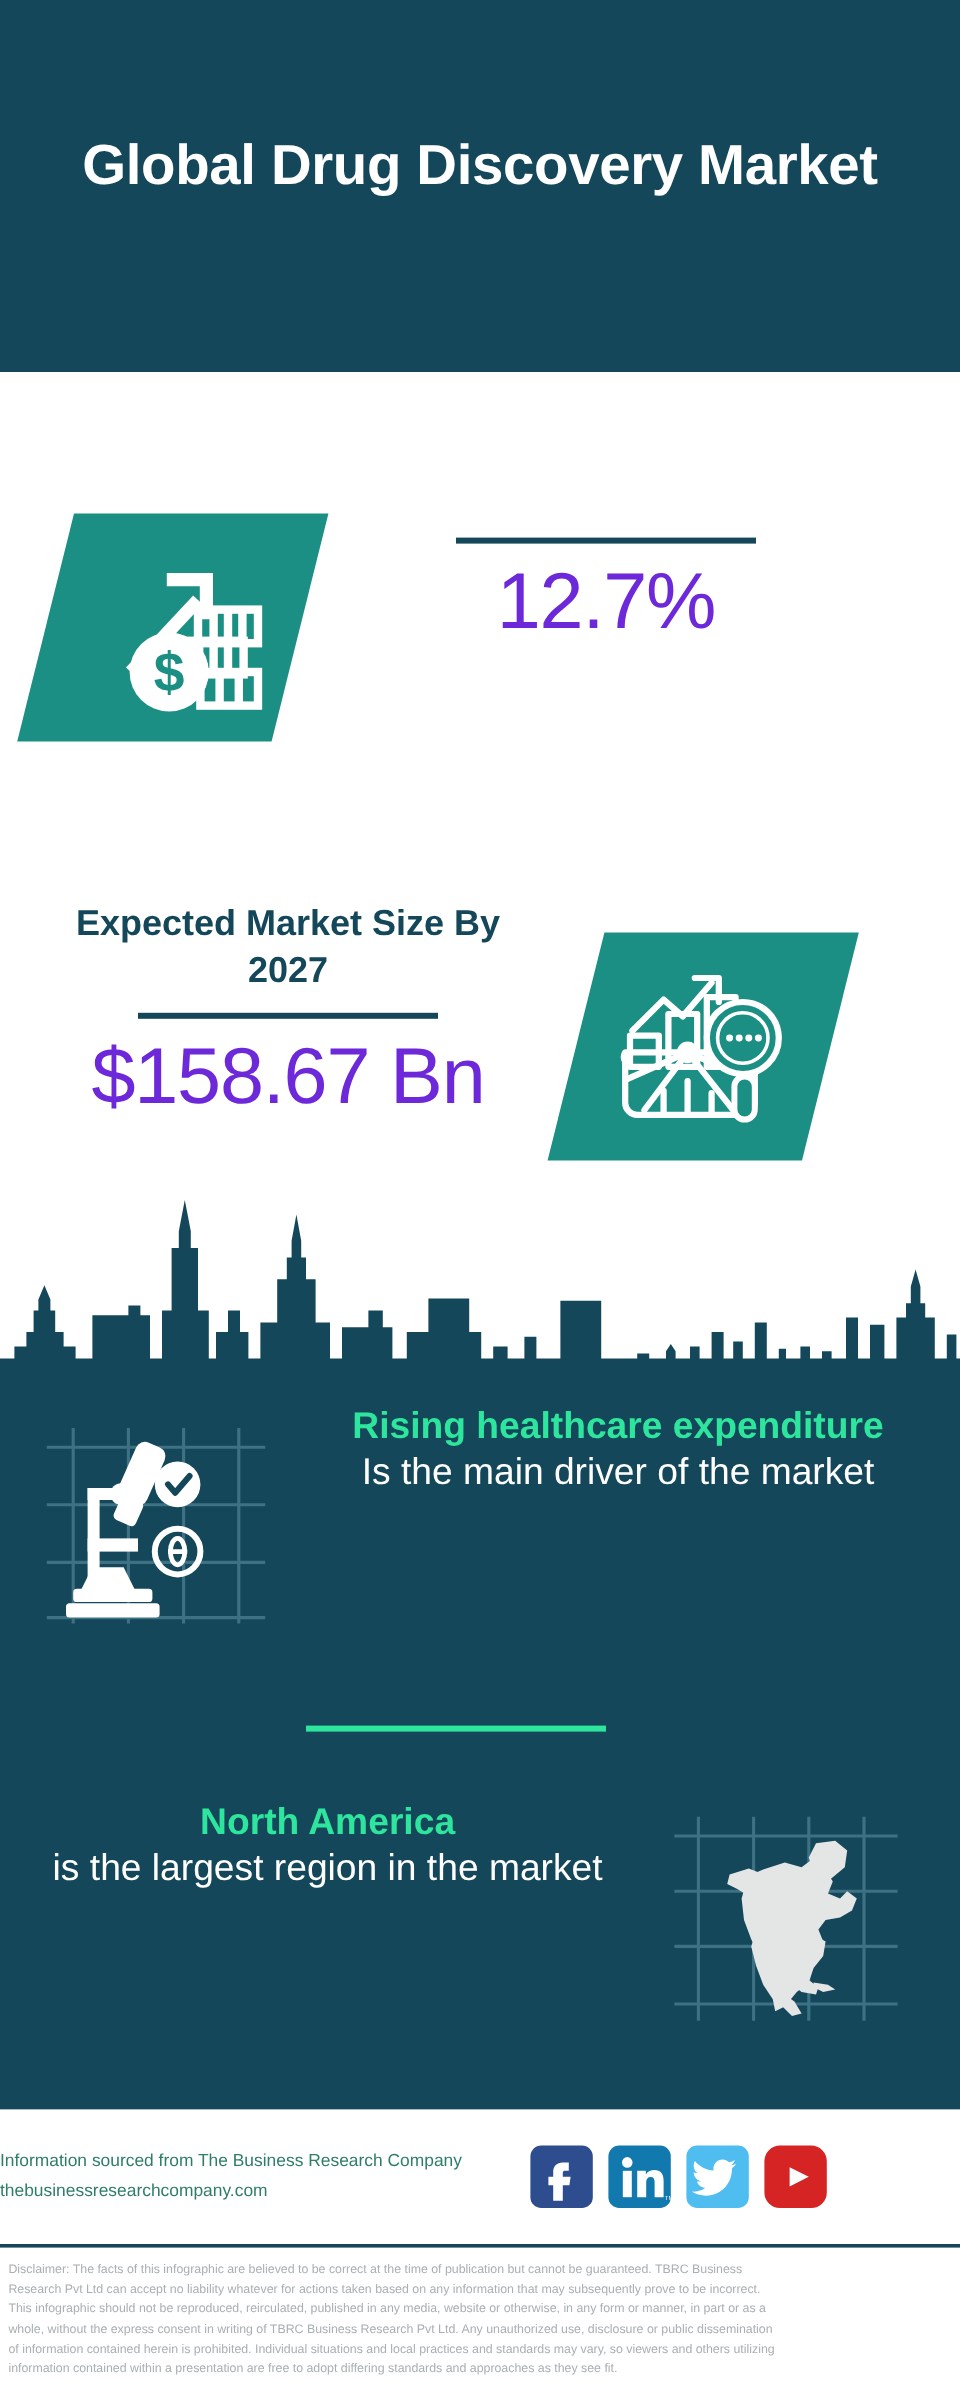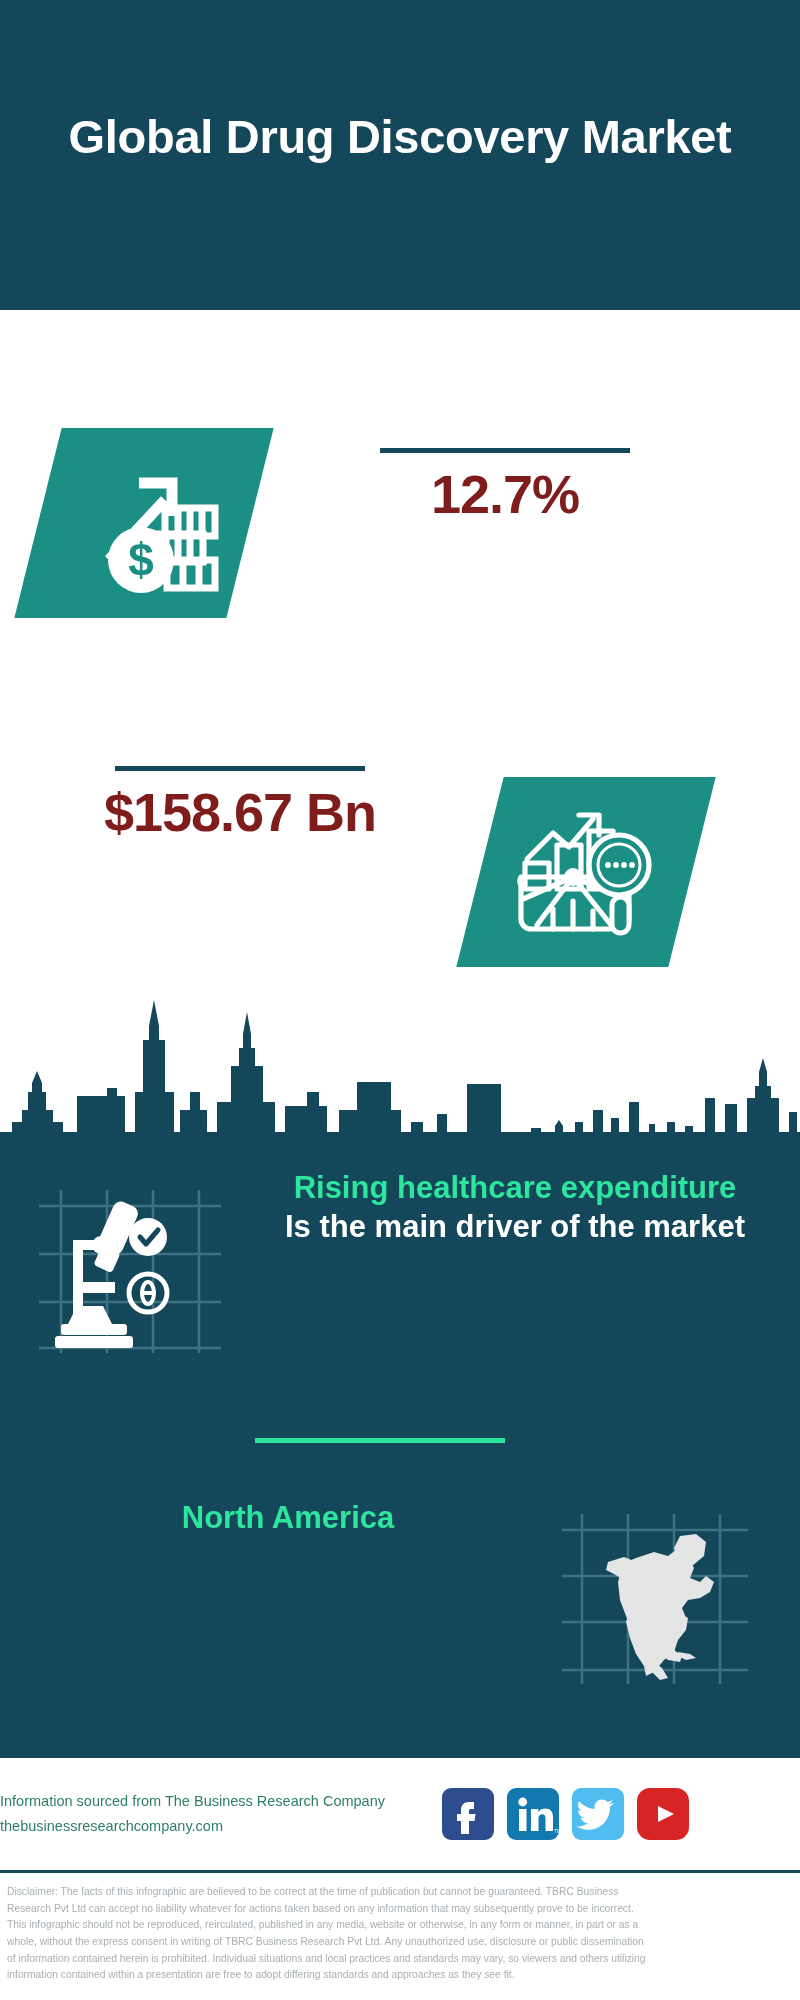--- a/index.html
+++ b/index.html
@@ -45,21 +45,21 @@
     text-align:center;
   }
   .kpi-label{
     color:#14475A; font-size:30px; font-weight:bold; line-height:1.3;
   }
   .kpi-rule{
     width:250px; height:5px; background:#14475A;
     margin:16px auto 10px;
   }
   .kpi-value{
-    color:#7f1d1d; font-size:54px; font-weight:bold; line-height:1.15;
+    color:#6d28d9; font-size:66px; font-weight:normal; line-height:1.15;
     letter-spacing:-1px;
   }
 
   
   .block2-text{
     position:absolute; left:45px; top:440px; width:390px; text-align:center;
   }
   .badge2{ left:480px; top:467px; width:212px; height:190px; }
 
   
@@ -81,32 +81,32 @@
   }
   .driver-icon{ left:35px; top:10px; }
   .driver-text{
     position:absolute; left:265px; top:0px; width:500px; text-align:center;
   }
   .hl-green{
     color:#2EE59D; font-size:31px; font-weight:bold; line-height:1.26;
     display:block;
   }
   .hl-white{
-    color:#ffffff; font-size:31px; font-weight:bold; line-height:1.26;
+    color:#ffffff; font-size:31px; font-weight:normal; line-height:1.26;
     display:block;
   }
   .green-rule{
     position:absolute; left:255px; top:305px;
     width:250px; height:5px; background:#2EE59D;
   }
   .row-region{
     position:absolute; left:0; top:355px; width:800px; height:220px;
   }
   .region-text{
-    position:absolute; left:43px; top:10px; width:490px; text-align:center;
+    position:absolute; left:28px; top:10px; width:490px; text-align:center;
   }
   .region-icon{ left:560px; top:18px; }
 
   
   .footer{
     position:absolute; left:0; top:1758px; width:800px; height:115px;
     background:#ffffff;
     display:flex; align-items:center;
     border-bottom:3px solid #14475A;
   }
@@ -170,20 +170,21 @@
       </svg>
     </span>
   </div>
 
   <div class="block1-text">
     <div class="kpi-rule"></div>
     <div class="kpi-value">12.7%</div>
   </div>
 
   <div class="block2-text">
+    <div class="kpi-label">Expected Market Size By 2027</div>
     <div class="kpi-rule"></div>
     <div class="kpi-value">$158.67 Bn</div>
   </div>
 
   <div class="para badge2">
     <span class="icon-wrap">
       <svg width="142" height="138" viewBox="0 0 142 138">
         <g fill="none" stroke="#ffffff" stroke-width="5.2" stroke-linejoin="round" stroke-linecap="round">
 
           <polyline points="12,56 38,30 54,44 78,16"></polyline>
@@ -280,20 +281,21 @@
       <span class="hl-green">Rising healthcare expenditure</span>
       <span class="hl-white">Is the main driver of the market</span>
     </div>
   </div>
 
   <div class="green-rule"></div>
 
   <div class="row-region">
     <div class="region-text">
       <span class="hl-green">North America</span>
+      <span class="hl-white">is the largest region in the market</span>
     </div>
     <div class="icon-tile region-icon">
       <svg width="190" height="185" viewBox="0 0 190 185">
         <g stroke="#3F7185" stroke-width="2.6" fill="none">
           <line x1="22" y1="8" x2="22" y2="178"></line>
           <line x1="68" y1="8" x2="68" y2="178"></line>
           <line x1="114" y1="8" x2="114" y2="178"></line>
           <line x1="160" y1="8" x2="160" y2="178"></line>
           <line x1="2" y1="24" x2="188" y2="24"></line>
           <line x1="2" y1="70" x2="188" y2="70"></line>

